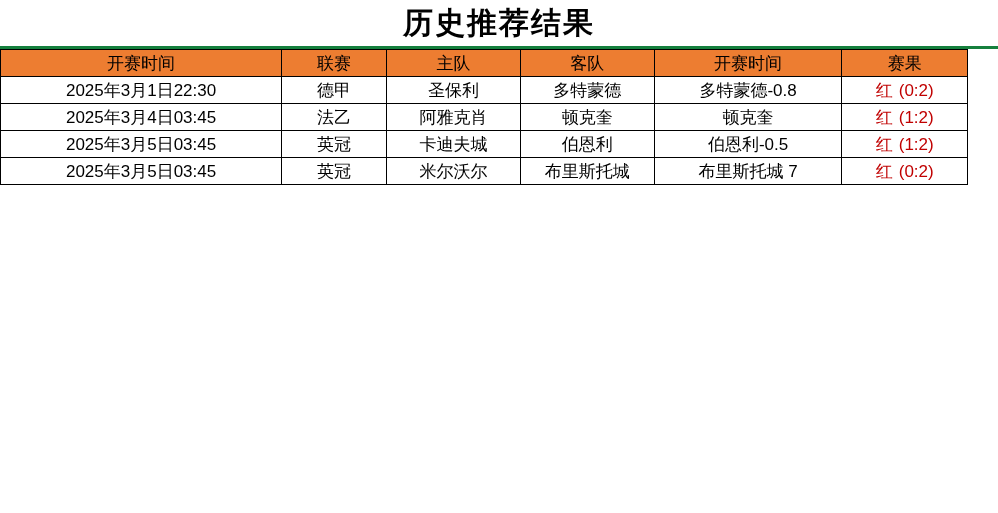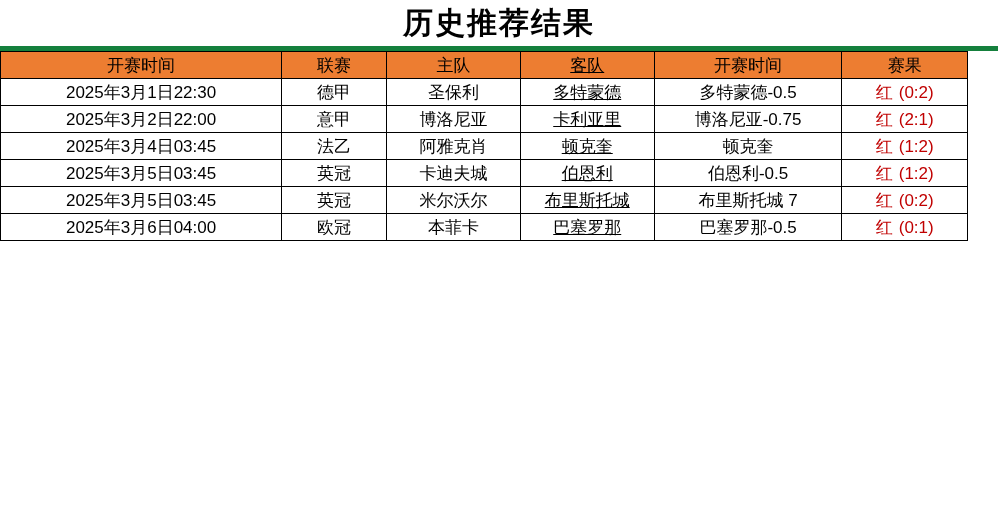--- a/index.html
+++ b/index.html
@@ -18,21 +18,21 @@
     height: 513px;
     position: relative;
     background: #ffffff;
     box-sizing: border-box;
   }
   .title-row {
     height: 46px;
     display: flex;
     align-items: center;
     justify-content: center;
-    border-bottom: 5px solid #15803d;
+    border-bottom: 3px solid #15803d;
   }
   .title-text {
     font-size: 30px;
     font-weight: bold;
     color: #000000;
     letter-spacing: 2px;
     line-height: 1;
   }
   table.grid {
     border-collapse: collapse;
@@ -54,21 +54,21 @@
   }
   thead th {
     background: #ED7D31;
     font-weight: bold;
     font-size: 18px;
     height: 34px;
   }
   .c0 { width: 270px; }
   .c1 { width: 100px; margin-top: 8px; }
   .c2 { width: 128px; font-family: Liberation Serif, serif; }
-  .c3 { width: 128px; text-decoration: underline; }
+  .c3 { width: 128px; }
   .c4 { width: 180px; }
   .c5 { width: 120px; }
 
   .result {
     display: inline-block;
   }
   .res-red { color: #C00000; }
   .res-black { color: #000000; }
   .res-score { margin-left: 6px; }
   .empty-area {
@@ -95,33 +95,23 @@
         <th class="c4">开赛时间</th>
         <th class="c5">赛果</th>
       </tr>
     </thead>
     <tbody>
       <tr>
         <td class="c0">2025年3月1日22:30</td>
         <td class="c1">德甲</td>
         <td class="c2">圣保利</td>
         <td class="c3">多特蒙德</td>
-        <td class="c4">多特蒙德-0.5</td>
+        <td class="c4">多特蒙德-0.8</td>
         <td class="c5">
           <span class="result res-red" style="color: rgb(192, 0, 0);">红</span><span class="result res-red res-score" style="color: rgb(192, 0, 0);">(0:2)</span>
-        </td>
-      </tr>
-      <tr>
-        <td class="c0">2025年3月2日22:00</td>
-        <td class="c1">意甲</td>
-        <td class="c2">博洛尼亚</td>
-        <td class="c3">卡利亚里</td>
-        <td class="c4">博洛尼亚-0.75</td>
-        <td class="c5">
-          <span class="result res-red" style="color: rgb(192, 0, 0);">红</span><span class="result res-red res-score" style="color: rgb(192, 0, 0);">(2:1)</span>
         </td>
       </tr>
       <tr>
         <td class="c0">2025年3月4日03:45</td>
         <td class="c1">法乙</td>
         <td class="c2">阿雅克肖</td>
         <td class="c3">顿克奎</td>
         <td class="c4">顿克奎</td>
         <td class="c5">
           <span class="result res-red" style="color: rgb(192, 0, 0);">红</span><span class="result res-red res-score" style="color: rgb(192, 0, 0);">(1:2)</span>
@@ -140,28 +130,18 @@
       <tr>
         <td class="c0">2025年3月5日03:45</td>
         <td class="c1">英冠</td>
         <td class="c2">米尔沃尔</td>
         <td class="c3">布里斯托城</td>
         <td class="c4">布里斯托城 7</td>
         <td class="c5">
           <span class="result res-red" style="color: rgb(192, 0, 0);">红</span><span class="result res-red res-score" style="color: rgb(192, 0, 0);">(0:2)</span>
         </td>
       </tr>
-      <tr>
-        <td class="c0">2025年3月6日04:00</td>
-        <td class="c1">欧冠</td>
-        <td class="c2">本菲卡</td>
-        <td class="c3">巴塞罗那</td>
-        <td class="c4">巴塞罗那-0.5</td>
-        <td class="c5">
-          <span class="result res-red" style="color: rgb(192, 0, 0);">红</span><span class="result res-red res-score" style="color: rgb(192, 0, 0);">(0:1)</span>
-        </td>
-      </tr>
     </tbody>
   </table>
 
   <div class="empty-area"></div>
 
 </div>
 
 </body></html>

